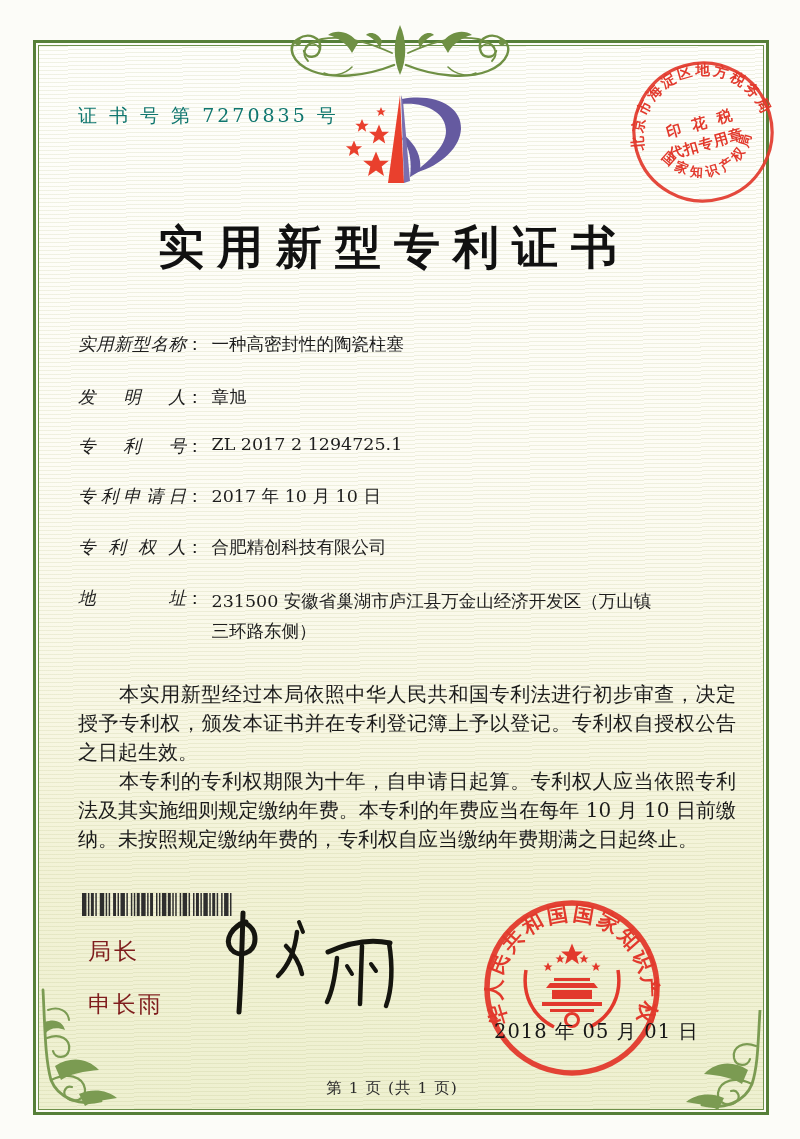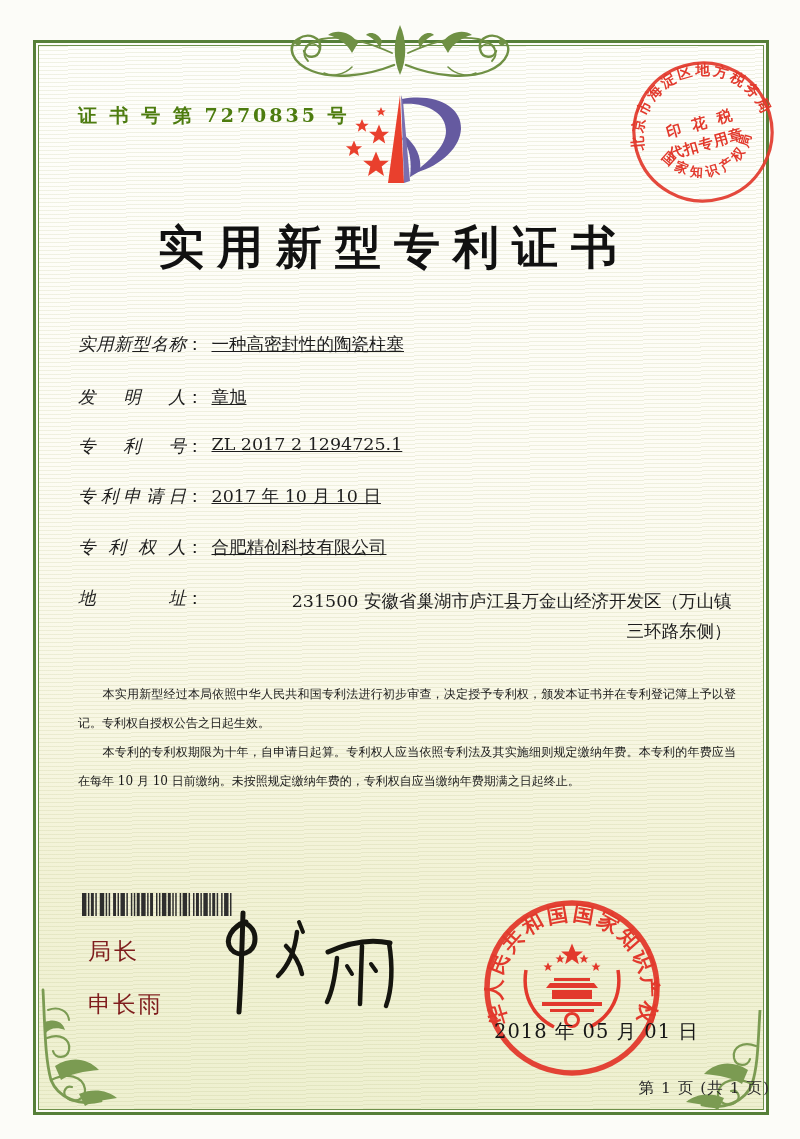--- a/index.html
+++ b/index.html
@@ -14,54 +14,54 @@
     border:3px solid #567f38;box-sizing:border-box;
   }
   .frame-inner{
     position:absolute;left:2px;top:2px;right:2px;bottom:2px;
     border:1px solid #6d904a;
     background-image:
       repeating-linear-gradient(179deg, rgba(166,175,108,0.16) 0px, rgba(166,175,108,0.16) 1px, rgba(0,0,0,0) 1px, rgba(0,0,0,0) 4px),
       linear-gradient(180deg,#fefefb 0%,#fdfcf4 40%,#f8f7e4 62%,#f2f2d6 78%,#eef0d0 100%);
   }
   .cert-no{
-    position:absolute;left:78px;top:103px;font-size:19px;letter-spacing:3px;color:#4d7c0f;font-weight:bold;
+    position:absolute;left:78px;top:103px;font-size:19px;letter-spacing:3px;color:#0f766e;
   }
   .logo{position:absolute;left:324px;top:93px;}
   .title{
     position:absolute;left:0;right:12px;top:217px;text-align:center;
     font-size:46px;font-weight:bold;letter-spacing:13px;color:#111;
   }
   .fields{position:absolute;left:78px;top:328px;width:660px;font-size:17.5px;color:#1d1d1d;}
   .frow{position:absolute;left:0;white-space:nowrap;}
   .lbl{
     display:inline-block;width:108px;text-align:justify;text-align-last:justify;
     vertical-align:top;
     font-style:italic;
   }
   .colon{display:inline-block;margin-right:8px;}
-  .val{display:inline-block;vertical-align:top;text-decoration:underline;}
-  .addr-val{display:inline-block;vertical-align:top;line-height:30px;white-space:normal;width:520px;text-align:right;}
+  .val{display:inline-block;vertical-align:top;}
+  .addr-val{display:inline-block;vertical-align:top;line-height:30px;white-space:normal;width:520px;}
   .grant-no{position:absolute;left:375px;top:0;white-space:nowrap;}
   .paras{
     position:absolute;left:78px;top:680px;width:658px;
-    font-size:12px;line-height:29px;color:#1b1b1b;text-align:justify;
+    font-size:20px;line-height:29px;color:#1b1b1b;text-align:justify;
   }
   .paras p{margin:0;text-indent:2.05em;}
   .barcode{position:absolute;left:82px;top:893px;}
   .officer{position:absolute;left:88px;top:936px;font-family:"DejaVu Sans","Liberation Sans",sans-serif;
     font-size:23px;letter-spacing:3px;color:#7f1d1d;}
   .officer .name{margin-top:22px;letter-spacing:2px;}
   .signature{position:absolute;left:200px;top:908px;}
   .seal-bottom{position:absolute;left:482px;top:898px;}
   .seal-date{
     position:absolute;left:494px;top:1018px;font-size:19.5px;letter-spacing:1px;color:#161616;
   }
   .footer{
-    position:absolute;left:14px;right:30px;top:1078px;text-align:right;font-size:15.5px;color:#2a2a2a;letter-spacing:1px;
+    position:absolute;left:14px;right:30px;top:1078px;text-align:center;font-size:15.5px;color:#2a2a2a;letter-spacing:1px;
   }
   .stamp-top{position:absolute;left:628px;top:57px;transform:rotate(-16deg);}
   .ornament-top{position:absolute;left:260px;top:13px;}
   .corner-bl{position:absolute;left:35px;top:986px;}
   .corner-br{position:absolute;left:650px;top:1010px;transform:scaleX(-1);}
 </style>
 </head>
 <body>
 
 <div class="frame">

